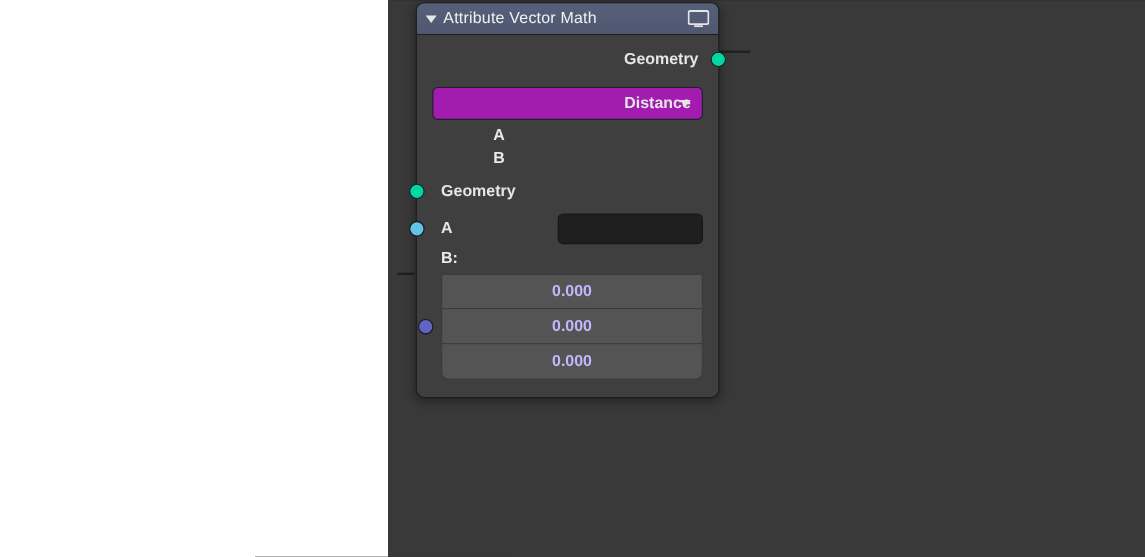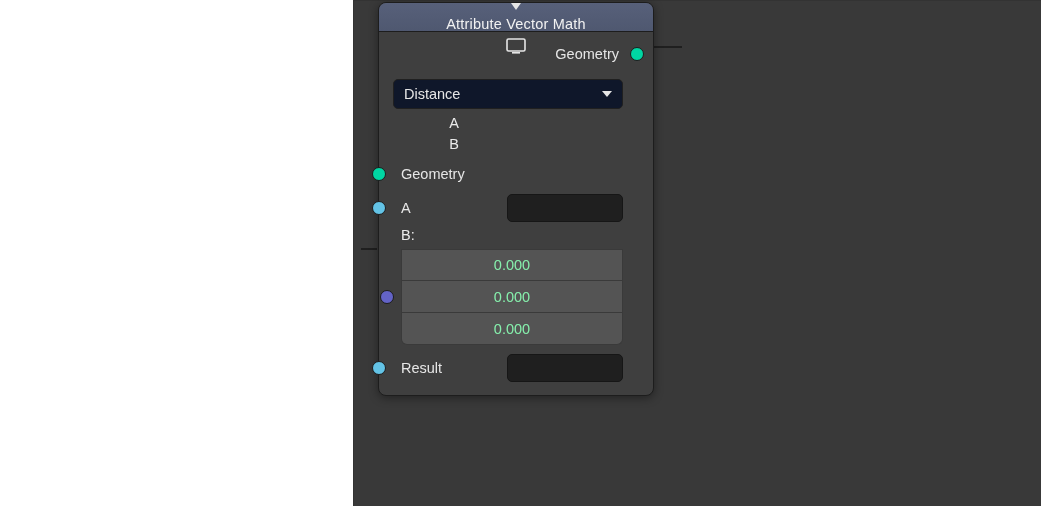--- a/index.html
+++ b/index.html
@@ -45,60 +45,60 @@
   .node-header {
     height: 29px;
     background: linear-gradient(#57607a, #4f5870);
     border-bottom: 1px solid #1d1d1d;
     border-radius: 7px 7px 0 0;
     display: flex;
     align-items: center;
     padding: 0 8px;
     gap: 6px;
     color: #f2f2f2;
-    flex-direction: column;
   }
   .collapse-tri {
     width: 0; height: 0;
     border-left: 5px solid transparent;
     border-right: 5px solid transparent;
     border-top: 7px solid #e6e6e6;
   }
   .node-title { flex: 1; font-size: 14.5px; letter-spacing: 0.2px; }
   .display-icon svg { display: block; }
-  .node-body { padding: 5px 16px 10px 0; position: relative; }
+  .node-body { padding: 5px 0 10px 0; position: relative; font-weight: bold; }
   .row { position: relative; padding: 4px 14px; height: 34px; display: flex; align-items: center; }
   .row.out { justify-content: flex-end; padding-right: 18px; }
   .row.in  { justify-content: flex-start; padding-left: 22px; }
 
   .socket {
     position: absolute;
     width: 14px; height: 14px;
     border-radius: 50%;
     border: 1px solid #1c1c1c;
     top: 50%;
     transform: translateY(-50%);
   }
   .socket.out { right: -7px; }
   .socket.in  { left:  -7px; }
   .socket.geometry { background: #00d6a3; }
   .socket.sky      { background: #63c3e6; }
   .socket.vector   { background: #6363c7; }
 
   .dropdown {
-    background: #0f172a;
+    background: #a21caf;
     border: 1px solid #202020;
     border-radius: 5px;
     height: 30px;
     display: flex;
     align-items: center;
     padding: 0 10px;
     color: #e6e6e6;
     position: relative;
     cursor: pointer;
+    justify-content: flex-end;
   }
   .dropdown .chev {
     position: absolute;
     right: 10px;
     width: 0; height: 0;
     border-left: 5px solid transparent;
     border-right: 5px solid transparent;
     border-top: 6px solid #e6e6e6;
   }
   .dd-main { margin: 8px 14px 6px 14px; }
@@ -122,21 +122,21 @@
   .row-label-b { padding: 2px 14px 4px 22px; color: #eaeaea; }
 
   .vec-wrap { margin: 2px 14px 6px 22px; position: relative; }
   .vec-cell {
     background: #545454;
     height: 32px;
     border: 1px solid #3a3a3a;
     display: flex;
     align-items: center;
     justify-content: center;
-    color: #86efac;
+    color: #c4b5fd;
   }
   .vec-cell:first-child { border-radius: 6px 6px 0 0; }
   .vec-cell:last-child  { border-radius: 0 0 6px 6px; }
   .vec-cell + .vec-cell { border-top: none; }
 
   .link-stub {
     position: absolute;
     height: 2px;
     background: #1f1f1f;
   }
@@ -206,22 +206,16 @@
             <span>0.000</span>
           </div>
         <div class="vec-cell">
             <span>0.000</span>
           </div>
         <div class="vec-cell">
             <span>0.000</span>
           </div>
       </div>
 
-      <div class="in-row">
-        <span class="socket in sky"></span>
-        <span class="lab" style="width:90px;">Result</span>
-        <div style="flex:1"></div>
-        <div class="textfield"></div>
-      </div>
 
     </div>
   </div>
 </div>
 
 </body></html>

